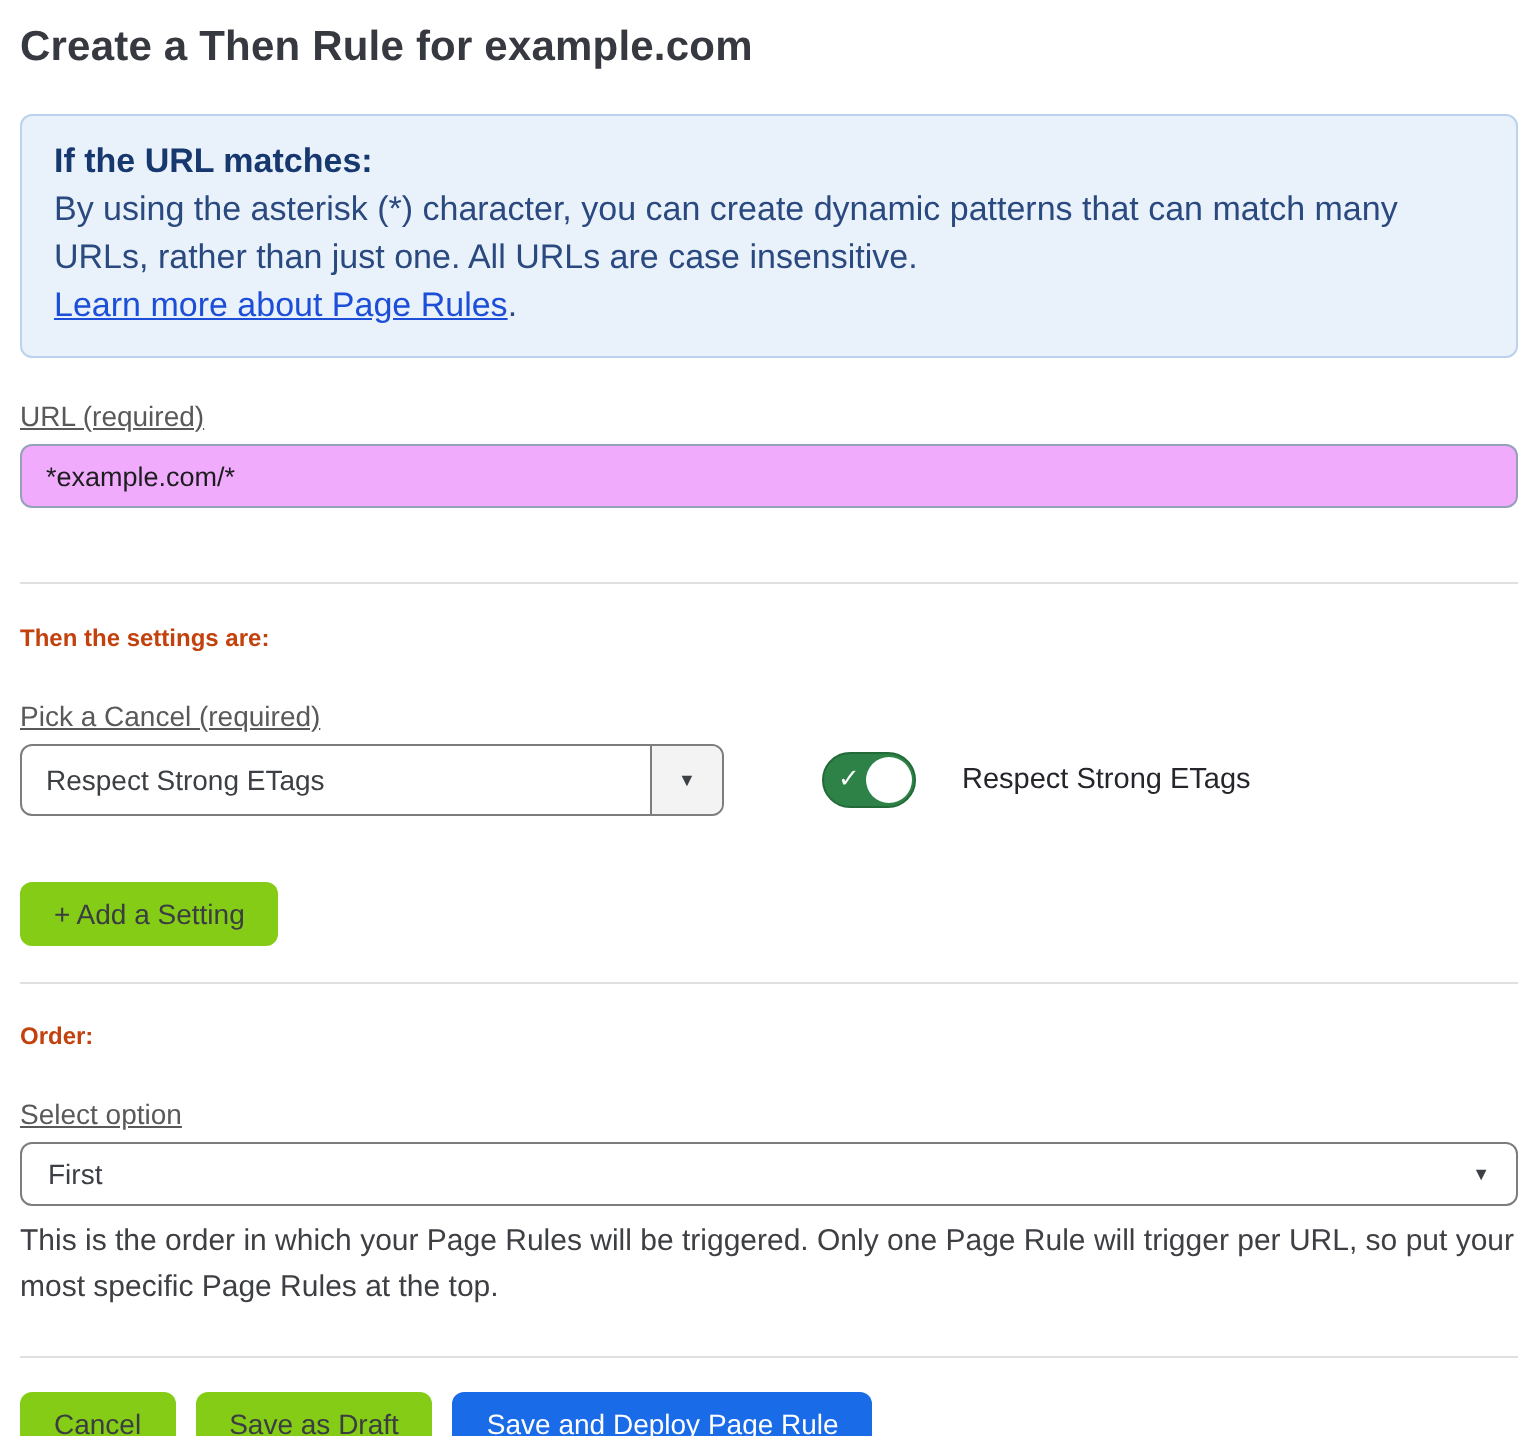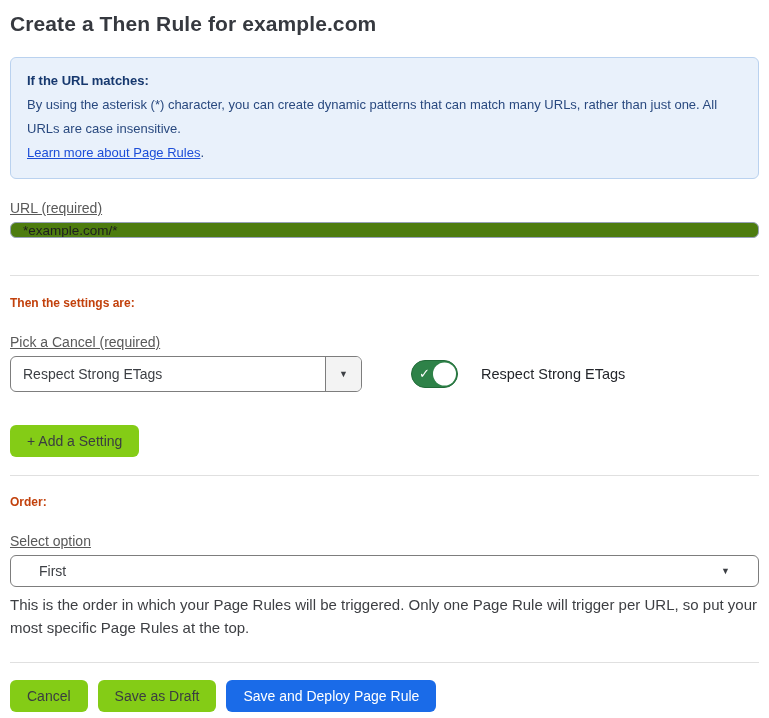--- a/index.html
+++ b/index.html
@@ -20,21 +20,21 @@
     letter-spacing: 0.1px;
   }
 
   
   .info-box {
     margin-top: 21px;
     background: #e9f1fb;
     border: 1px solid #bad2ef;
     border-radius: 6px;
     padding: 11px 16px 13px 16px;
-    font-size: 13px;
+    font-size: 17px;
     line-height: 24px;
     color: #29497f;
   }
   .info-heading {
     font-weight: 700;
     color: #16386e;
   }
   .info-link {
     color: #1d4ed8;
     text-decoration: underline;
@@ -46,23 +46,23 @@
   .field-label {
     font-size: 14px;
     color: #595959;
     text-decoration: underline;
   }
 
   
   .url-input {
     display: block;
     width: 100%;
-    height: 16px;
-    margin-top: 6px;
-    background: #4d7c0f;
+    height: 32px;
+    margin-top: 6px;
+    background: #f0abfc;
     border: 1px solid #96a1b8;
     border-radius: 6px;
     padding: 0 12px;
     font-size: 13.5px;
     color: #1d1d1f;
     font-family: "Liberation Sans", "DejaVu Sans", sans-serif;
     outline: none;
   }
 
   .divider {
@@ -193,21 +193,21 @@
   .order-select {
     margin-top: 6px;
     width: 100%;
     height: 32px;
     background: #ffffff;
     border: 1px solid #7d7d7d;
     border-radius: 6px;
     display: flex;
     align-items: center;
     justify-content: space-between;
-    padding: 0 28px;
+    padding: 0 13px;
     font-size: 14px;
     color: #3c3f44;
     cursor: pointer;
   }
 
   .help-text {
     margin-top: 6px;
     font-size: 15px;
     line-height: 23px;
     color: #3d3f43;

